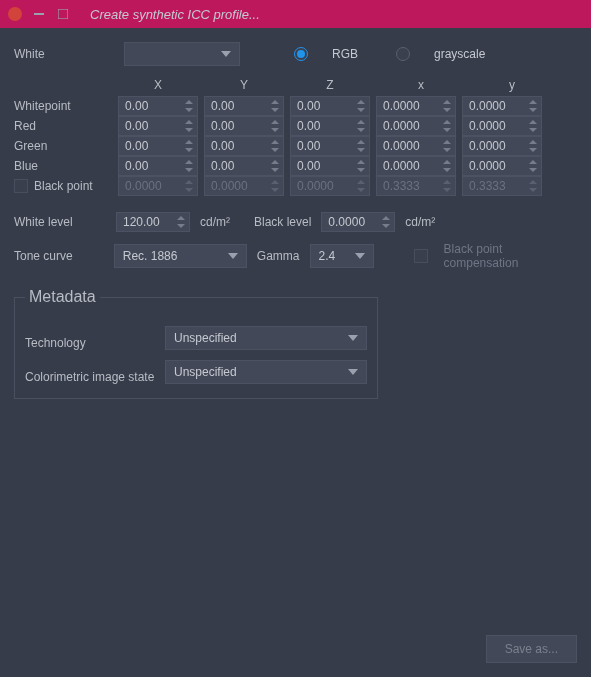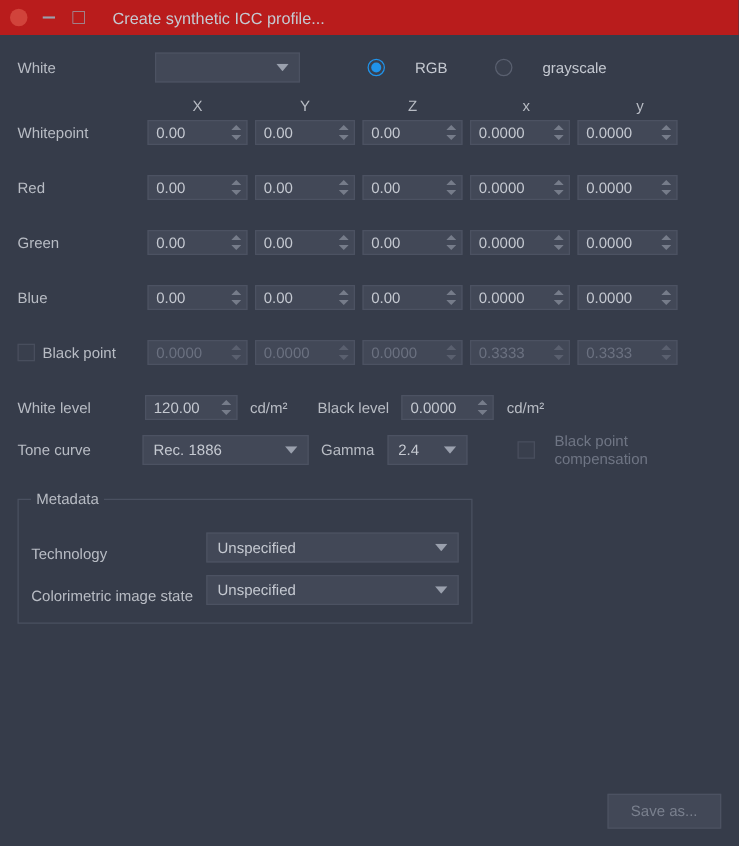--- a/index.html
+++ b/index.html
@@ -7,25 +7,26 @@
     background: #363c4a;
     color: #b8bcc4;
     font-family: "Segoe UI", Arial, sans-serif;
     font-size: 12px;
     width: 591px;
     height: 677px;
     overflow: hidden;
   }
   .titlebar {
     height: 28px;
-    background: #b91c1c;
+    background: #be185d;
     display: flex;
     align-items: center;
     padding: 12px 8px;
     gap: 10px;
+    font-style: italic;
   }
   .tb-close {
     width: 14px; height: 14px; border-radius: 50%;
     background: #d1433b;
   }
   .tb-min, .tb-max {
     width: 14px; height: 14px;
     display: flex; align-items: center; justify-content: center;
     color: #9aa0ad; font-size: 11px;
   }
@@ -57,21 +58,21 @@
     margin-right: 4px;
     background: #3a404e;
   }
   .radio.checked { border-color: #2093ea; }
   .radio.checked::after {
     content: ""; width: 8px; height: 8px; border-radius: 50%; background: #2093ea;
   }
   .radio-lbl { margin-right: 18px; color: #c5c9d1; }
   .col-headers { display: flex; margin-left: 104px; gap: 6px; margin-bottom: 4px; margin-top: 4px;}
   .col-headers span { width: 80px; text-align: center; }
-  .coord-row { display: flex; align-items: center; gap: 6px; margin-bottom: 24px; }
+  .coord-row { display: flex; align-items: center; gap: 6px; margin-bottom: 0; }
   .coord-row .rlabel { width: 98px; }
   .spin {
     background: #424857;
     border: 1px solid #4c5262;
     height: 20px; width: 80px;
     display: flex; align-items: center;
     padding: 0 6px;
     color: #c5c9d1;
     position: relative;
   }
@@ -92,21 +93,21 @@
   .wl-row .spin { width: 74px;}
   .units { color: #b8bcc4; margin-right: 14px;}
   .tc-row { display:flex; align-items:center; gap: 10px; margin-bottom: 18px; justify-content: flex-end;}
   .dimlbl { color: #6f7584; }
   .pc-row { display:flex; align-items:center; gap: 10px; margin-bottom: 14px;}
   fieldset.metadata {
     border: 1px solid #4a5060;
     padding: 10px 10px 14px 10px;
     width: 346px;
   }
-  fieldset.metadata legend { padding: 0 4px; color: #b8bcc4; font-size: 12px;}
+  fieldset.metadata legend { padding: 0 4px; color: #b8bcc4; font-size: 16px;}
   .meta-row { display:flex; align-items:flex-end; margin-top: 10px; gap: 10px;}
   .meta-row .mlabel { width: 130px; }
   .meta-row .dropdown { width: 202px; }
   .save-btn {
     position: absolute; bottom: 14px; right: 14px;
     background: #424857; border: 1px solid #4c5262;
     padding: 6px 18px; color: #7a808e;
     cursor: pointer;
   }
 </style>

